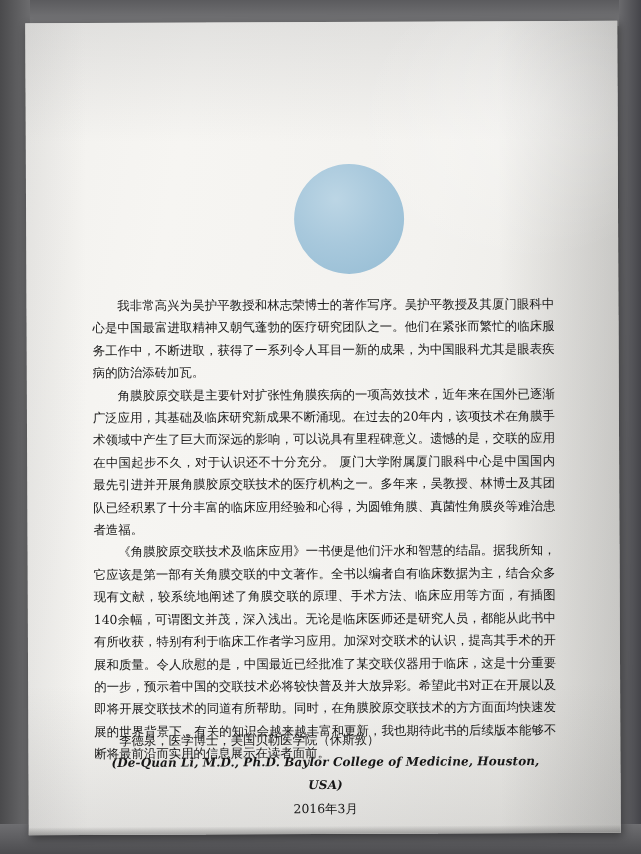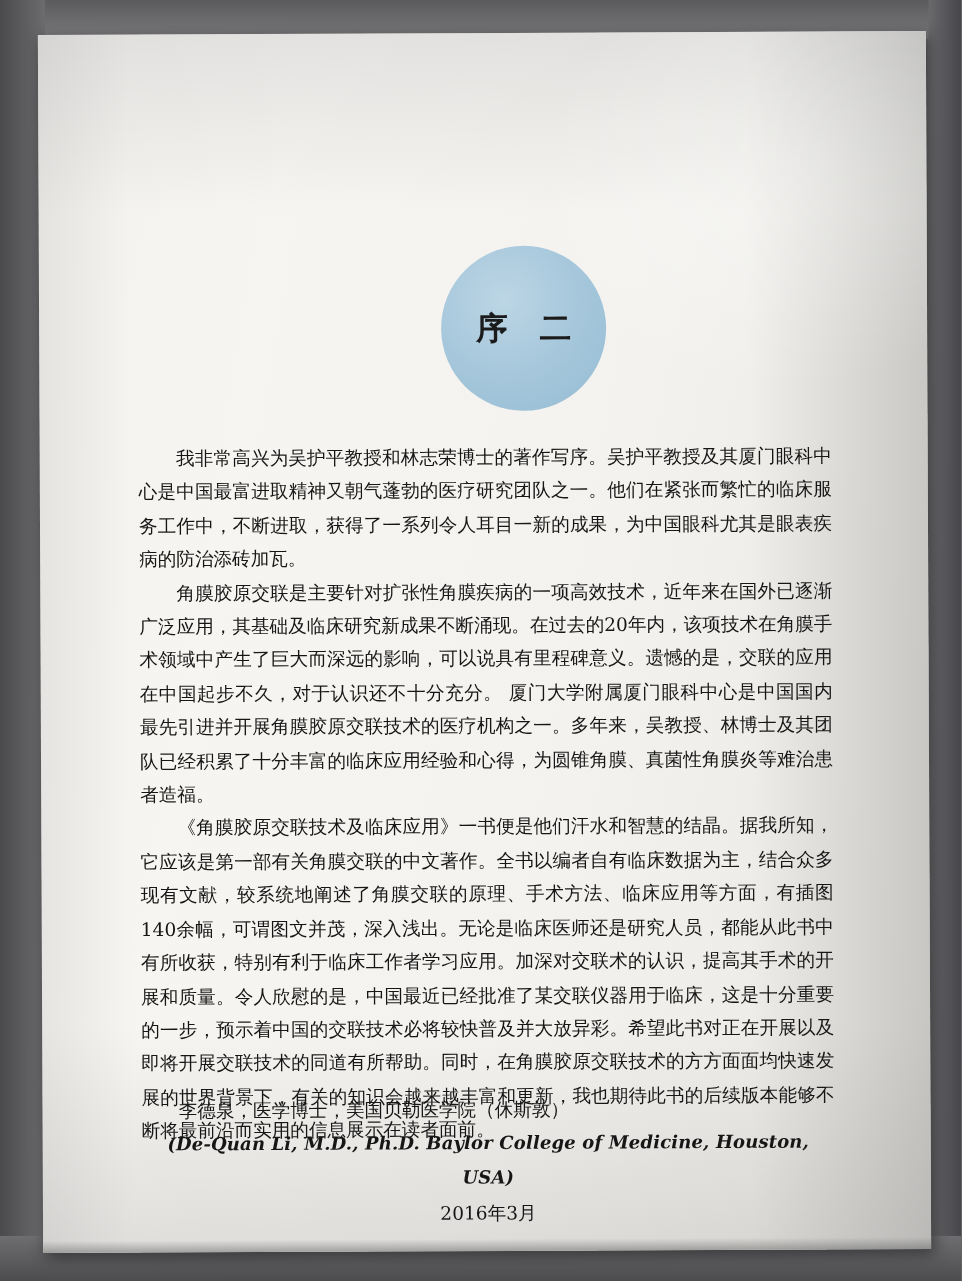--- a/index.html
+++ b/index.html
@@ -177,21 +177,20 @@
   <div class="desk-bottom"></div>
 
   <div class="page">
     <div class="page-shade-top"></div>
     <div class="page-shade-right"></div>
     <div class="page-shade-left"></div>
     <div class="page-shade-bottom"></div>
     <div class="glare"></div>
 
     <div class="title-circle"></div>
-    <div class="title">序 二</div>
 
     <div class="body-text">
       <p>我非常高兴为吴护平教授和林志荣博士的著作写序。吴护平教授及其厦门眼科中心是中国最富进取精神又朝气蓬勃的医疗研究团队之一。他们在紧张而繁忙的临床服务工作中，不断进取，获得了一系列令人耳目一新的成果，为中国眼科尤其是眼表疾病的防治添砖加瓦。</p>
       <p>角膜胶原交联是主要针对扩张性角膜疾病的一项高效技术，近年来在国外已逐渐广泛应用，其基础及临床研究新成果不断涌现。在过去的20年内，该项技术在角膜手术领域中产生了巨大而深远的影响，可以说具有里程碑意义。遗憾的是，交联的应用在中国起步不久，对于认识还不十分充分。 厦门大学附属厦门眼科中心是中国国内最先引进并开展角膜胶原交联技术的医疗机构之一。多年来，吴教授、林博士及其团队已经积累了十分丰富的临床应用经验和心得，为圆锥角膜、真菌性角膜炎等难治患者造福。</p>
       <p>《角膜胶原交联技术及临床应用》一书便是他们汗水和智慧的结晶。据我所知，它应该是第一部有关角膜交联的中文著作。全书以编者自有临床数据为主，结合众多现有文献，较系统地阐述了角膜交联的原理、手术方法、临床应用等方面，有插图140余幅，可谓图文并茂，深入浅出。无论是临床医师还是研究人员，都能从此书中有所收获，特别有利于临床工作者学习应用。加深对交联术的认识，提高其手术的开展和质量。令人欣慰的是，中国最近已经批准了某交联仪器用于临床，这是十分重要的一步，预示着中国的交联技术必将较快普及并大放异彩。希望此书对正在开展以及即将开展交联技术的同道有所帮助。同时，在角膜胶原交联技术的方方面面均快速发展的世界背景下，有关的知识会越来越丰富和更新，我也期待此书的后续版本能够不断将最前沿而实用的信息展示在读者面前。</p>
     </div>
 
     <div class="sign-block">
       <div class="sign-name">李德泉，医学博士，美国贝勒医学院（休斯敦）</div>
       <div class="sign-en">(De-Quan Li, M.D., Ph.D. Baylor College of Medicine, Houston, USA)</div>

